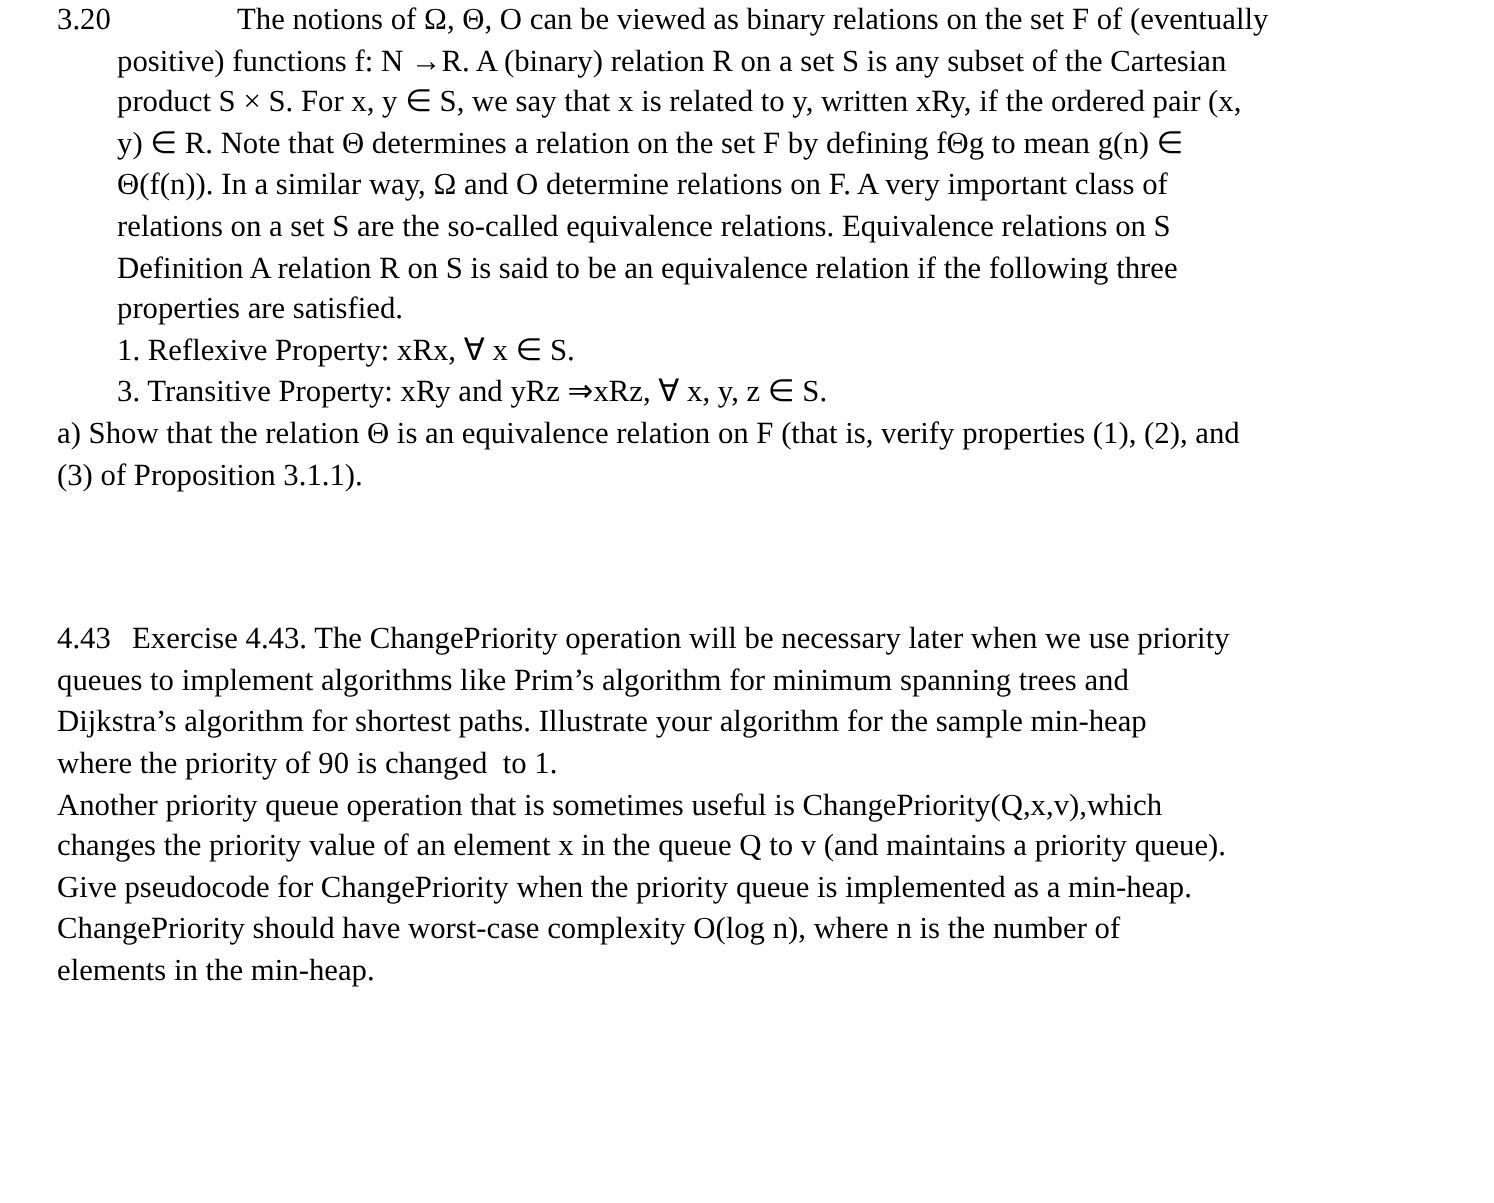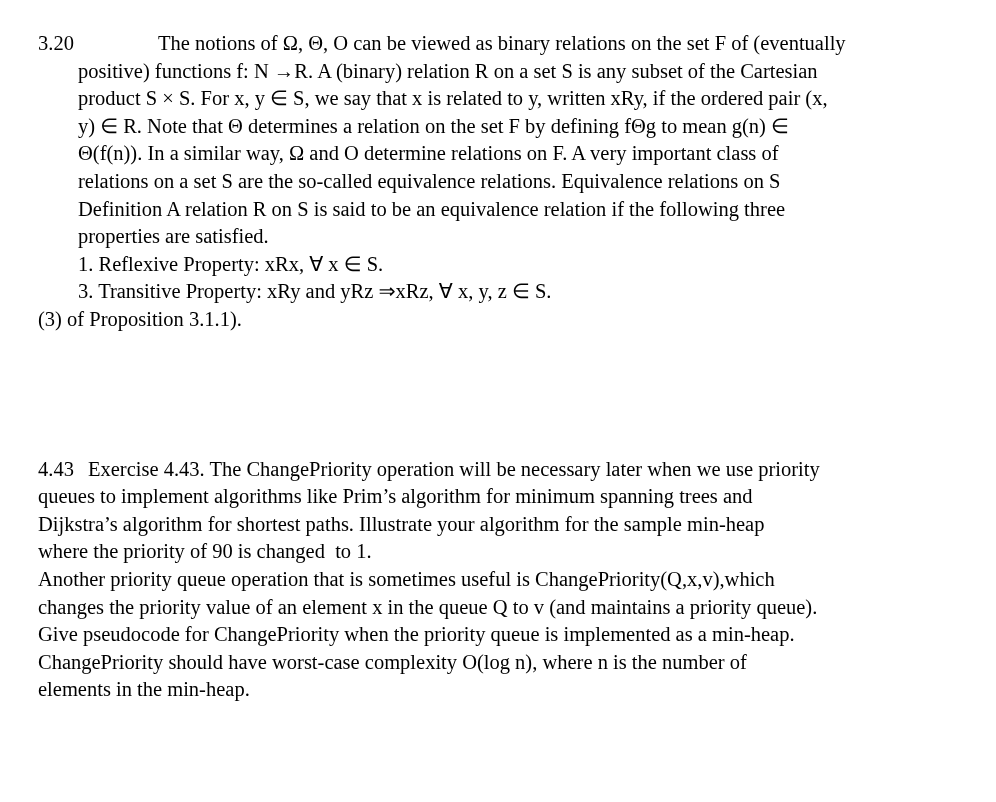--- a/index.html
+++ b/index.html
@@ -8,53 +8,53 @@
     width: 996px;
     height: 802px;
     background: #ffffff;
     color: #000000;
     overflow: hidden;
   }
   .doc {
     font-family: "Liberation Serif", "DejaVu Serif", serif;
     font-size: 20.5px;
     line-height: 27.6px;
-    padding-top: 30px;
     width: 996px;
   }
   .line {
     white-space: pre-wrap;
   }
   .l0 { padding-left: 38px; }
   .l1 { padding-left: 78px; font-family: Liberation Serif, serif; }
   .num {
     display: inline-block;
   }
   .num-320 { width: 120px; }
-  .num-443 { width: 50px; margin-top: 40px; }
+  .num-443 { width: 50px; }
   .para-gap {
     height: 82px;
   }
 </style>
 </head>
 <body>
 
 <div class="doc">
 
   <div>
     <div class="line l0"><span class="num num-320">3.20</span><span>The notions of Ω, Θ, O can be viewed as binary relations on the set F of (eventually</span></div>
     <div class="line l1">positive) functions f: N →R. A (binary) relation R on a set S is any subset of the Cartesian</div>
     <div class="line l1">product S × S. For x, y ∈ S, we say that x is related to y, written xRy, if the ordered pair (x,</div>
     <div class="line l1">y) ∈ R. Note that Θ determines a relation on the set F by defining fΘg to mean g(n) ∈</div>
     <div class="line l1">Θ(f(n)). In a similar way, Ω and O determine relations on F. A very important class of</div>
     <div class="line l1">relations on a set S are the so-called equivalence relations. Equivalence relations on S</div>
     <div class="line l1">Definition A relation R on S is said to be an equivalence relation if the following three</div>
     <div class="line l1">properties are satisfied.</div>
     <div class="line l1">1. Reflexive Property: xRx, ∀ x ∈ S.</div>
     <div class="line l1">3. Transitive Property: xRy and yRz ⇒xRz, ∀ x, y, z ∈ S.</div>
+    <div class="line l0">a) Show that the relation Θ is an equivalence relation on F (that is, verify properties (1), (2), and</div>
     <div class="line l0">(3) of Proposition 3.1.1).</div>
   </div>
 
   <div class="para-gap"></div>
 
   <div>
     <div class="line l0"><span class="num num-443">4.43</span><span>Exercise 4.43. The ChangePriority operation will be necessary later when we use priority</span></div>
     <div class="line l0">queues to implement algorithms like Prim’s algorithm for minimum spanning trees and</div>
     <div class="line l0">Dijkstra’s algorithm for shortest paths. Illustrate your algorithm for the sample min-heap</div>
     <div class="line l0">where the priority of 90 is changed  to 1.</div>

